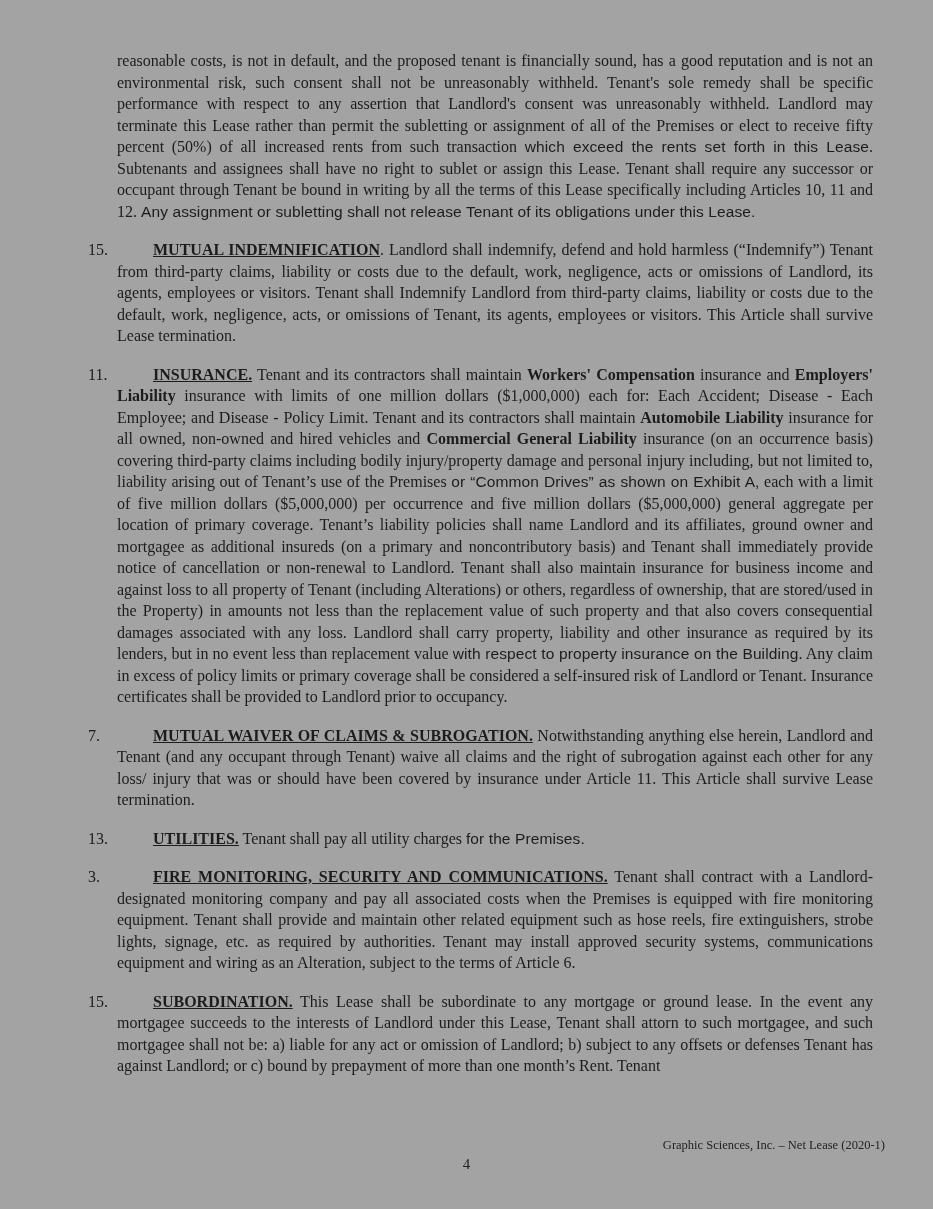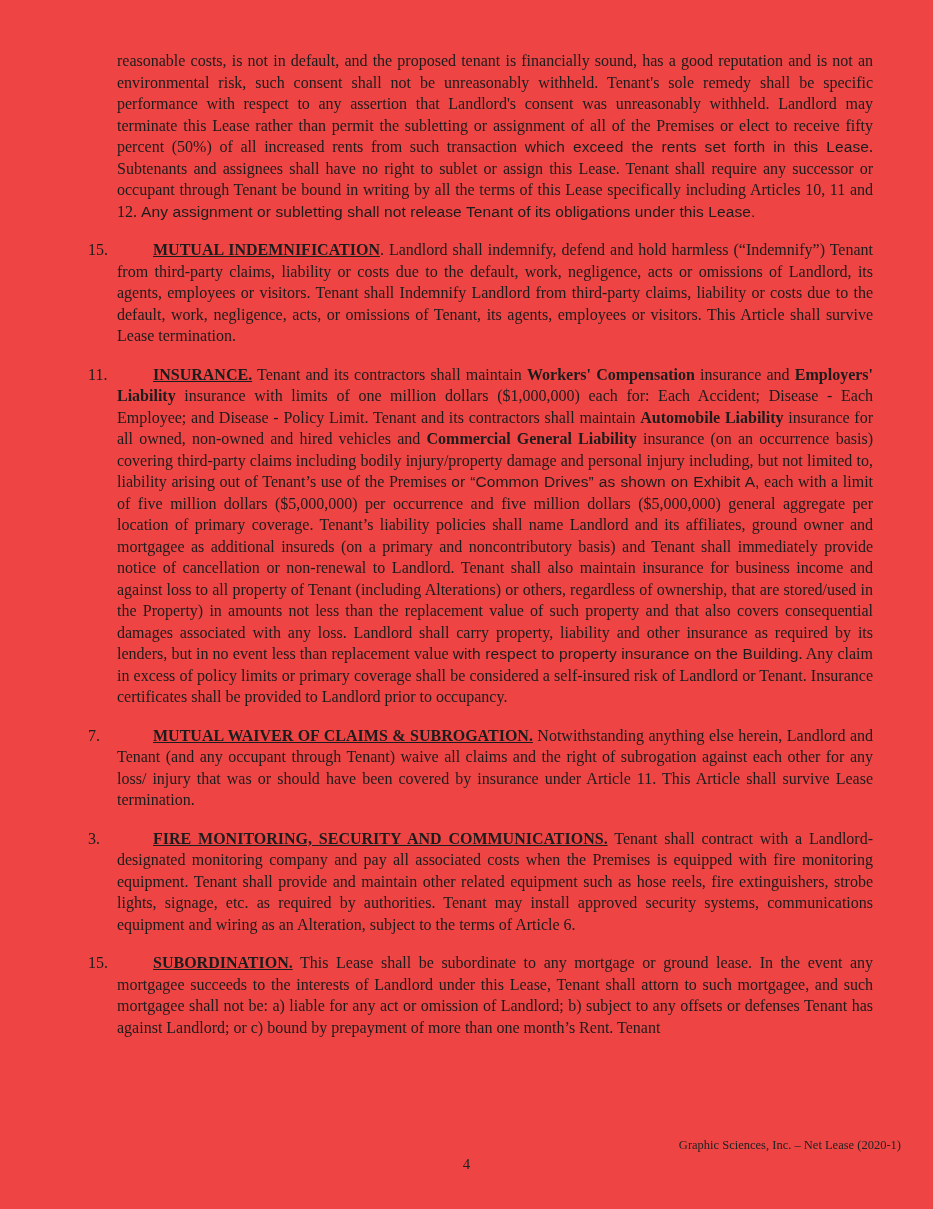--- a/index.html
+++ b/index.html
@@ -1,19 +1,19 @@
 <!DOCTYPE html>
 <html><head>
 <meta charset="utf-8">
 <style>
   html,body{margin:0;padding:0;background:#ffffff;}
   .page{
     position:relative;
     width:933px;height:1209px;
-    background:#ef4444;
+    background:#a3a3a3;
     color:#1c1c1c;
     font-family:"Liberation Serif", serif;
     overflow:hidden;
   }
   .content{
     position:absolute;
     top:50px;left:88px;
     width:785px;
   }
   .block{
@@ -36,21 +36,21 @@
   .r-b{font-weight:bold;}
   .r-h{font-weight:bold;text-decoration:underline;margin-left:36px;}
   .r-sans{
     font-family:"Liberation Sans", sans-serif;
     font-size:15.5px;
     letter-spacing:0.1px;
   }
   .footer-right{
     position:absolute;
     top:1138px;
-    right:32px;
+    right:48px;
     font-size:12.5px;
     line-height:15px;
     color:#222;
   }
   .page-number{
     position:absolute;
     top:1156px;
     left:0;right:0;
     text-align:center;
     font-size:15px;
@@ -72,20 +72,24 @@
       </div>
       <div class="block">
         <span class="num">11.</span>
         <div class="para"><span class="r-h">INSURANCE.</span><span class="r-n"> Tenant and its contractors shall maintain </span><span class="r-b">Workers' Compensation</span><span class="r-n"> insurance and </span><span class="r-b">Employers' Liability</span><span class="r-n"> insurance with limits of one million dollars ($1,000,000) each for: Each Accident; Disease - Each Employee; and Disease - Policy Limit. Tenant and its contractors shall maintain </span><span class="r-b">Automobile Liability</span><span class="r-n"> insurance for all owned, non-owned and hired vehicles and </span><span class="r-b">Commercial General Liability</span><span class="r-n"> insurance (on an occurrence basis) covering third-party claims including bodily injury/property damage and personal injury including, but not limited to, liability arising out of Tenant’s use of the Premises </span><span class="r-sans">or “Common Drives” as shown on Exhibit A,</span><span class="r-n"> each with a limit of five million dollars ($5,000,000) per occurrence and five million dollars ($5,000,000) general aggregate per location of primary coverage. Tenant’s liability policies shall name Landlord and its affiliates, ground owner and mortgagee as additional insureds (on a primary and noncontributory basis) and Tenant shall immediately provide notice of cancellation or non-renewal to Landlord. Tenant shall also maintain insurance for business income and against loss to all property of Tenant (including Alterations) or others, regardless of ownership, that are stored/used in the Property) in amounts not less than the replacement value of such property and that also covers consequential damages associated with any loss. Landlord shall carry property, liability and other insurance as required by its lenders, but in no event less than replacement value </span><span class="r-sans">with respect to property insurance on the Building</span><span class="r-n">. Any claim in excess of policy limits or primary coverage shall be considered a self-insured risk of Landlord or Tenant. Insurance certificates shall be provided to Landlord prior to occupancy.</span></div>
       </div>
       <div class="block">
         <span class="num">7.</span>
         <div class="para"><span class="r-h">MUTUAL WAIVER OF CLAIMS &amp; SUBROGATION.</span><span class="r-n"> Notwithstanding anything else herein, Landlord and Tenant (and any occupant through Tenant) waive all claims and the right of subrogation against each other for any loss/ injury that was or should have been covered by insurance under Article 11. This Article shall survive Lease termination.</span></div>
       </div>
       <div class="block">
+        <span class="num">13.</span>
+        <div class="para"><span class="r-h">UTILITIES.</span><span class="r-n"> Tenant shall pay all utility charges </span><span class="r-sans">for the Premises.</span></div>
+      </div>
+      <div class="block">
         <span class="num">3.</span>
         <div class="para"><span class="r-h">FIRE MONITORING, SECURITY AND COMMUNICATIONS.</span><span class="r-n"> Tenant shall contract with a Landlord-designated monitoring company and pay all associated costs when the Premises is equipped with fire monitoring equipment. Tenant shall provide and maintain other related equipment such as hose reels, fire extinguishers, strobe lights, signage, etc. as required by authorities. Tenant may install approved security systems, communications equipment and wiring as an Alteration, subject to the terms of Article 6.</span></div>
       </div>
       <div class="block">
         <span class="num">15.</span>
         <div class="para"><span class="r-h">SUBORDINATION.</span><span class="r-n"> This Lease shall be subordinate to any mortgage or ground lease. In the event any mortgagee succeeds to the interests of Landlord under this Lease, Tenant shall attorn to such mortgagee, and such mortgagee shall not be: a) liable for any act or omission of Landlord; b) subject to any offsets or defenses Tenant has against Landlord; or c) bound by prepayment of more than one month’s Rent. Tenant</span></div>
       </div>
     </div>
 
   <div class="footer-right">Graphic Sciences, Inc. – Net Lease (2020-1)</div>

